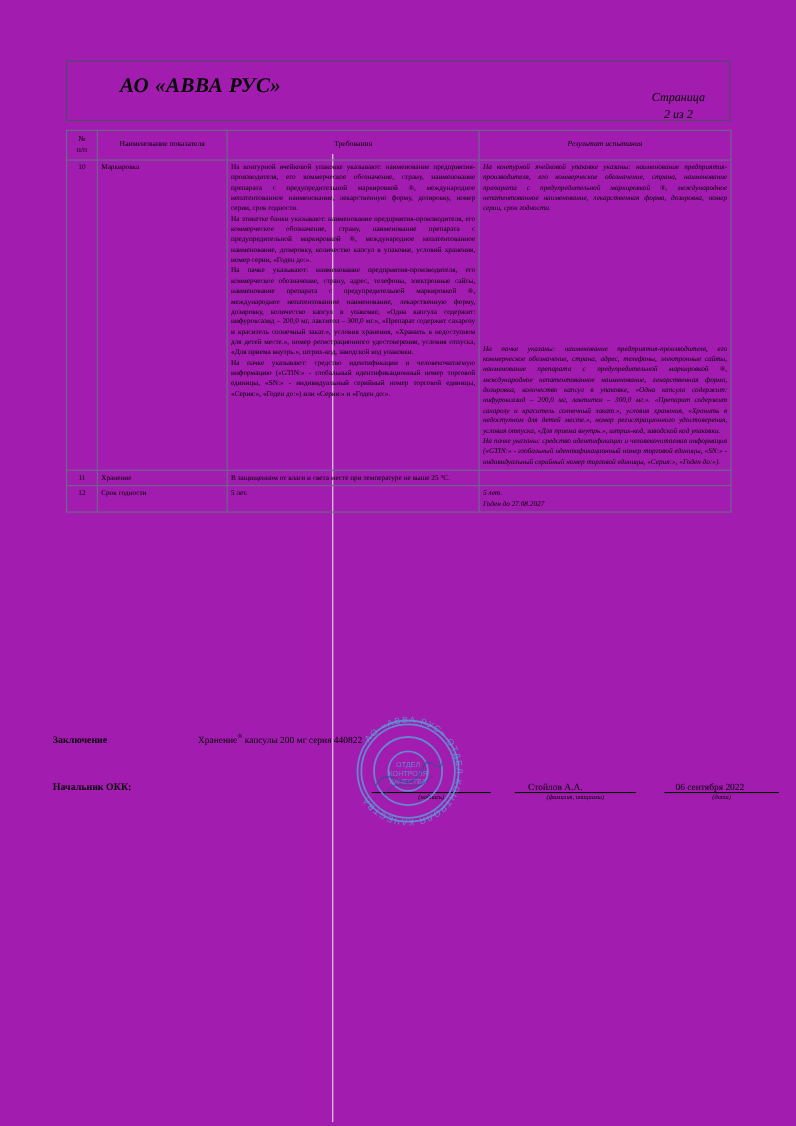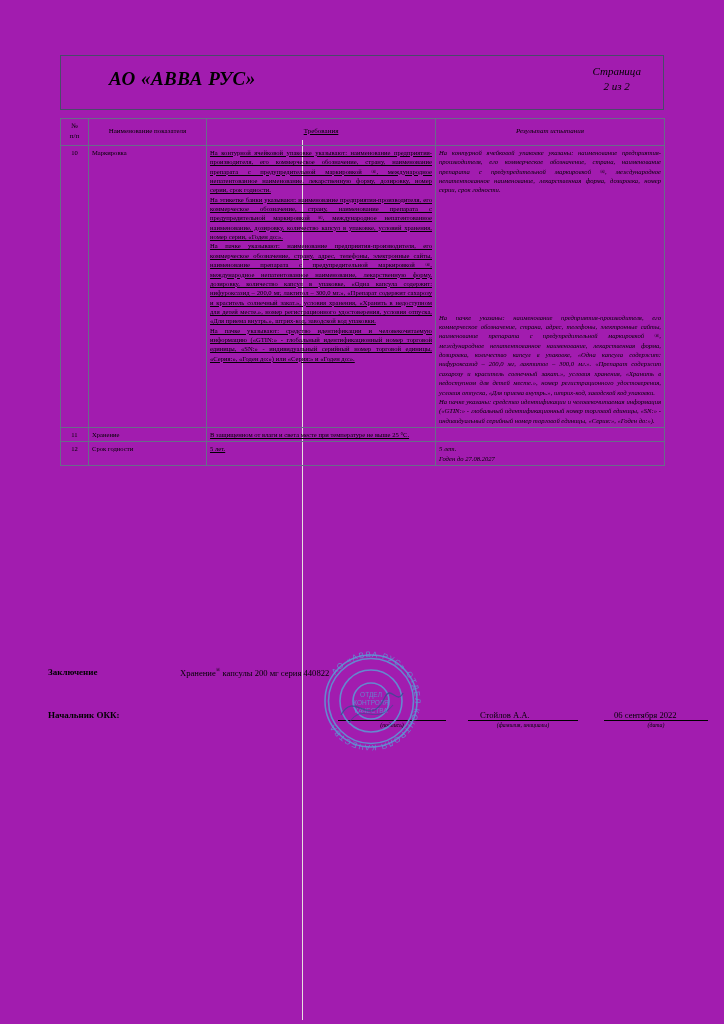--- a/index.html
+++ b/index.html
@@ -38,21 +38,21 @@
     left: 48px;
     top: 12px;
     font-size: 19px;
     font-weight: bold;
     font-style: italic;
     letter-spacing: 0.5px;
   }
   .page-num {
     position: absolute;
     right: 22px;
-    top: 8px;
+    top: 26px;
     text-align: center;
     font-size: 11px;
     font-style: italic;
     line-height: 1.35;
     margin-left: 40px;
   }
 
   
   .tbl {
     position: absolute;
@@ -72,21 +72,21 @@
   }
   .tbl th {
     text-align: center;
     font-weight: normal;
     font-size: 7px;
     vertical-align: middle;
     padding: 3px 2px;
   }
   .c-num { width: 28px; text-align: center; }
   .c-name { width: 118px; }
-  .c-req { width: 229px; text-decoration: underline; }
+  .c-req { width: 229px; }
   .c-res { width: 229px; font-style: italic; }
 
   .just { text-align: justify; text-align-last: left; }
   .para { margin: 0 0 0 0; }
 
   .row-small td { padding-top: 2px; padding-bottom: 2px; }
   .center { text-align: center; }
 
   
   .concl {

